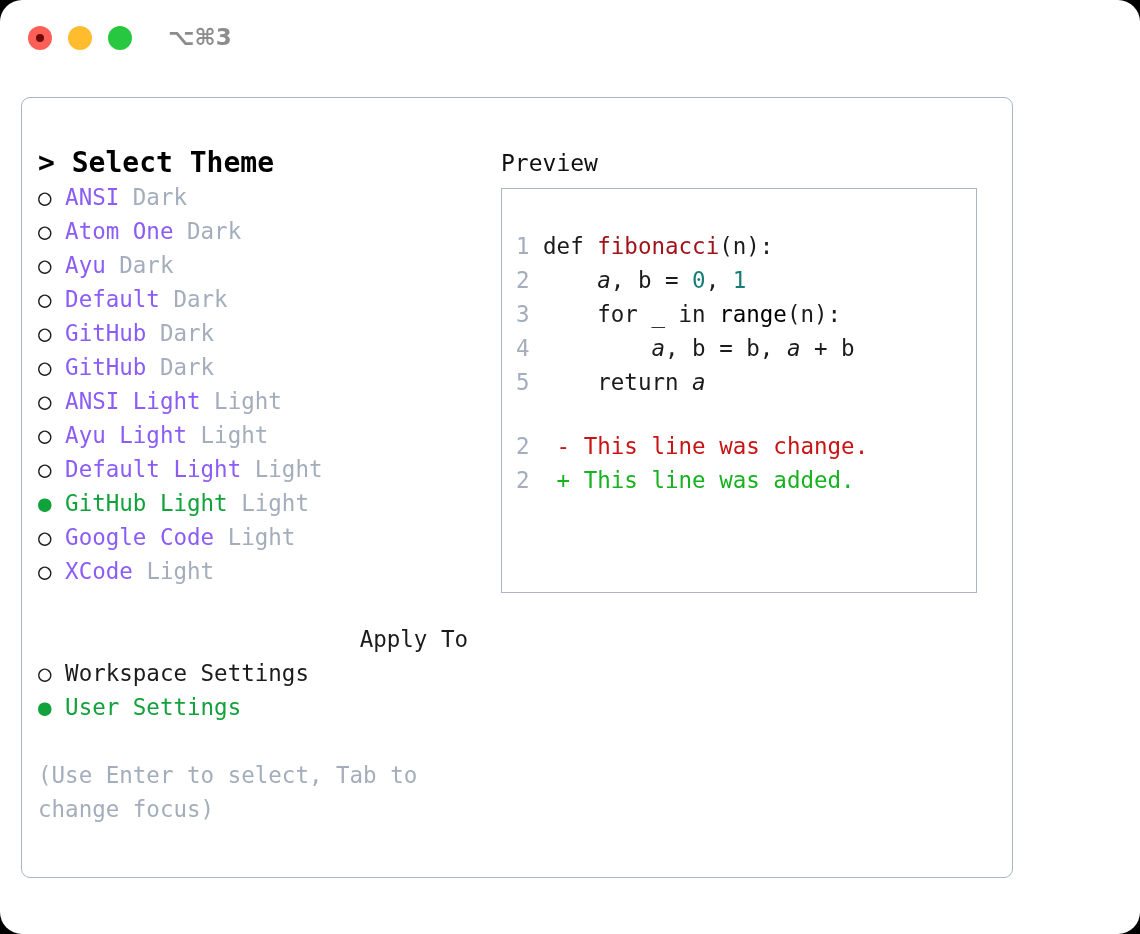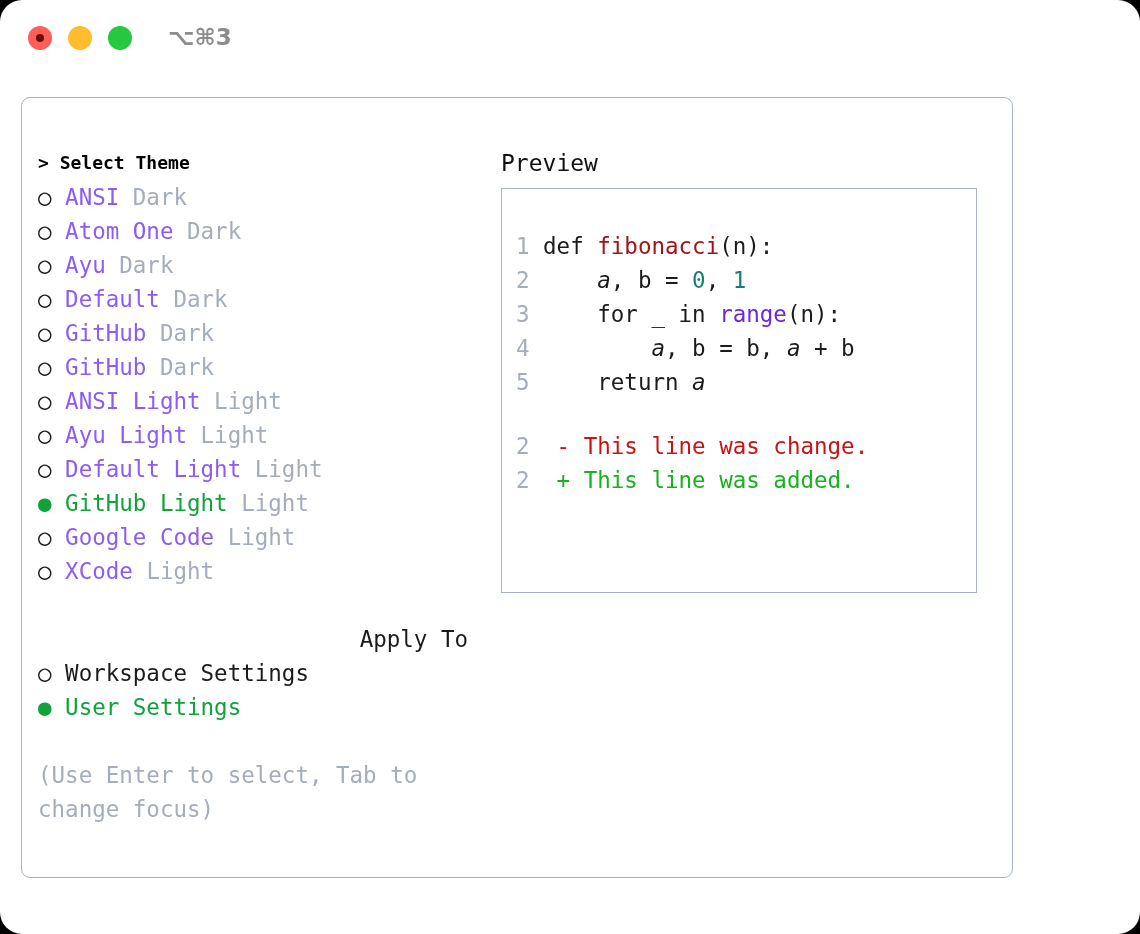--- a/index.html
+++ b/index.html
@@ -85,21 +85,21 @@
   
   #theme-column {
     position: absolute;
     left: 16px;
     top: 48px;
     width: 430px;
   }
   #select-theme-header {
     font-weight: bold;
     color: #000000;
-    font-size: 18px;
+    font-size: 28px;
     line-height: 34px;
     white-space: pre;
     font-family: "DejaVu Sans Mono", monospace;
   }
   .theme-row {
     display: block;
     white-space: pre;
     font-family: "DejaVu Sans Mono", monospace;
     font-size: 22.5px;
     line-height: 34px;
@@ -176,21 +176,21 @@
     color: #1b1b1b;
   }
   .ln {
     color: #A3ADBC;
     display: inline-block;
     width: 1ch;
     text-align: right;
   }
   .tok-fn    { color: #A01318; }
   .tok-num   { color: #157D78; }
-  .tok-builtin { color: #6d28d9; }
+  .tok-builtin { color: #000000; }
   .tok-ital  { font-style: italic; }
   .spacer-line { height: 30px; }
   .diff-ctx  { color: #6E6E6E; }
   .diff-del  { color: #C81414; }
   .diff-add  { color: #17B21F; }
 </style>
 </head>
 <body>
 
 <div id="app-window">

